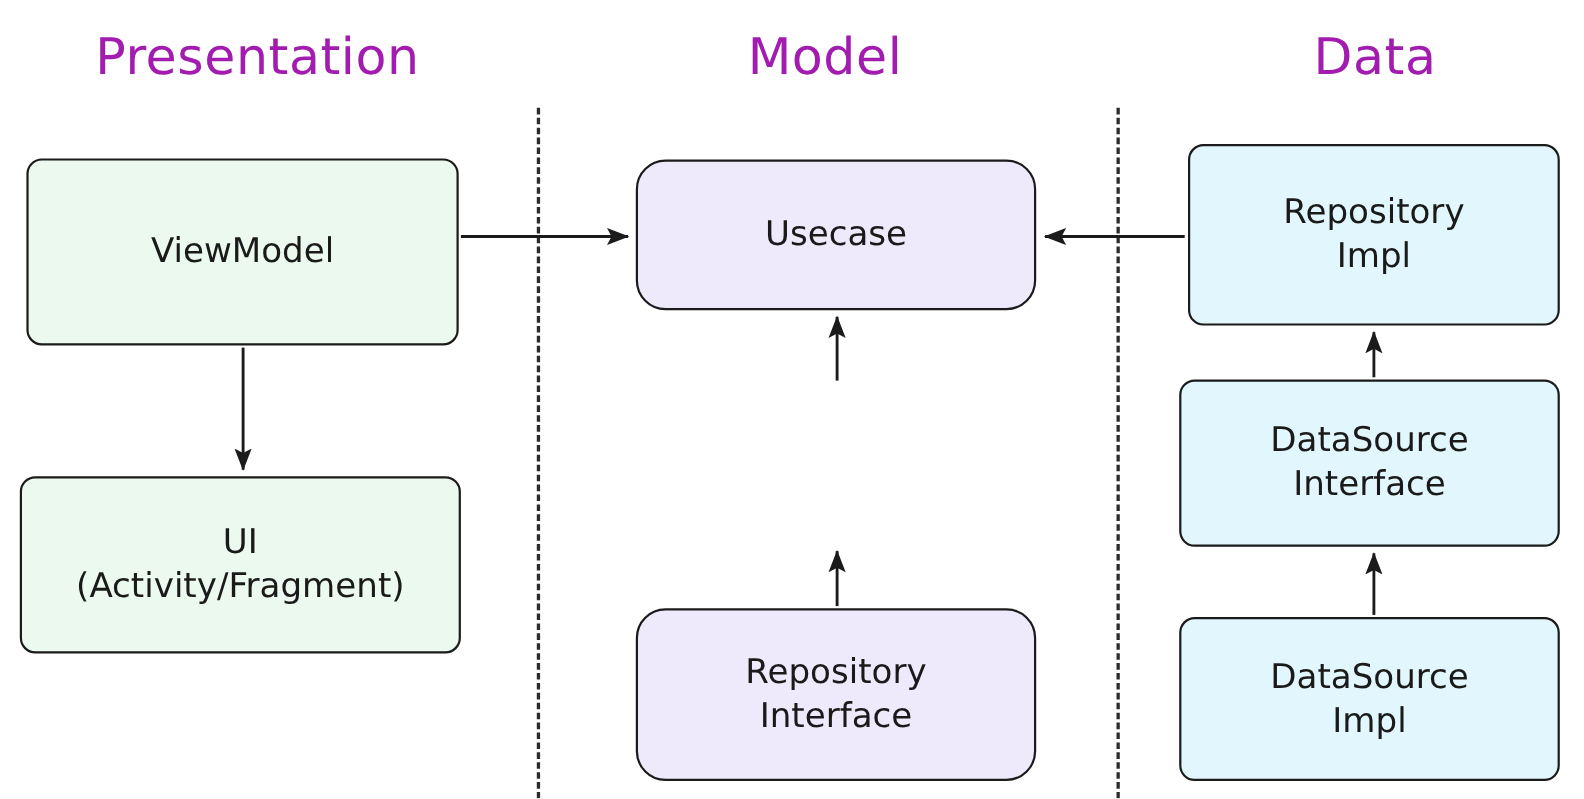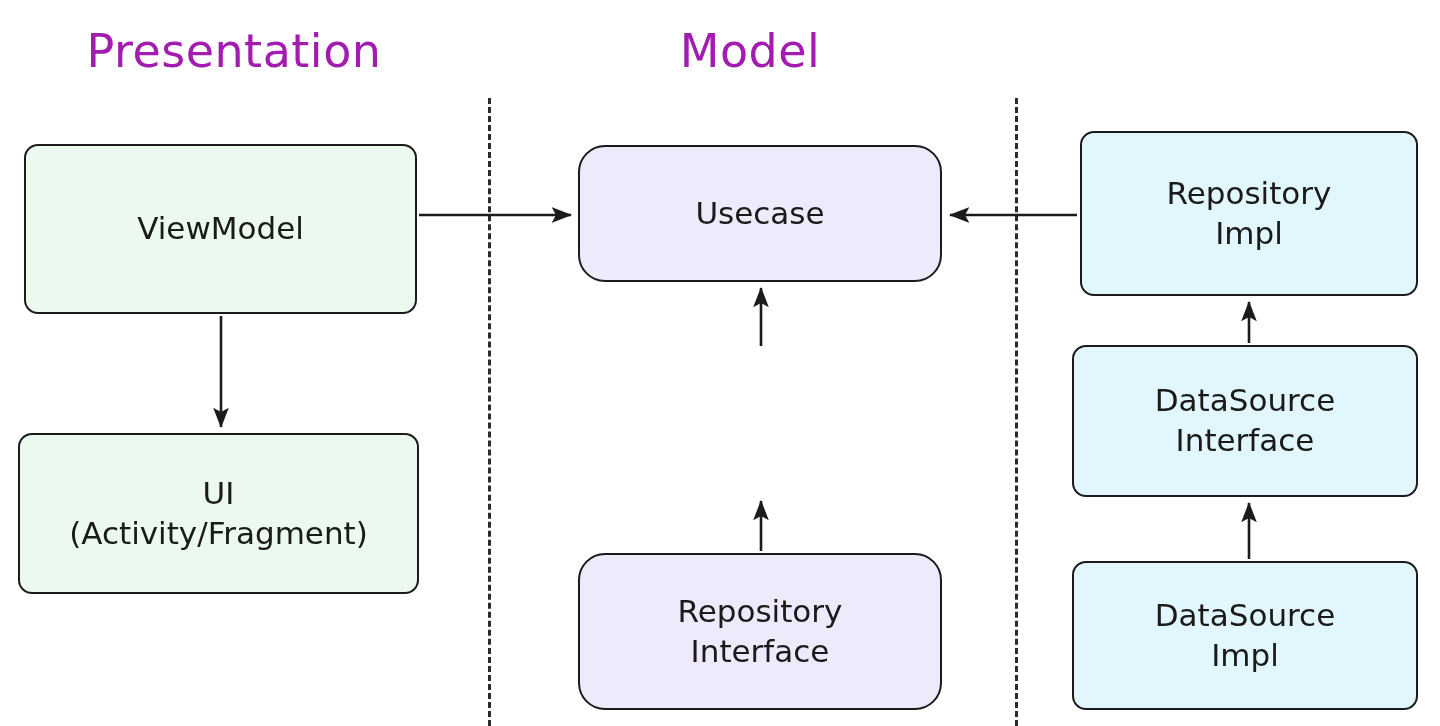--- a/index.html
+++ b/index.html
@@ -61,20 +61,21 @@
     pointer-events: none;
   }
 </style>
 </head>
 <body>
 
 <div id="canvas">
 
   <div class="layer-title" style="left:0px; top:28px; width:468px;">Presentation</div>
   <div class="layer-title" style="left:600px; top:28px; width:300px;">Model</div>
+  <div class="layer-title" style="left:1130px; top:28px; width:240px;">Data</div>
 
   <div class="divider" style="left:488px; top:98px; height:628px;"></div>
   <div class="divider" style="left:1015px; top:98px; height:628px;"></div>
 
   <svg class="edges" viewBox="0 0 1440 726">
     <defs>
       <marker id="arrowhead" markerWidth="9" markerHeight="9" refX="7.4" refY="3.2" orient="auto" markerUnits="strokeWidth">
         <path d="M0,0.2 L7.8,3.2 L0,6.2 L1.6,3.2 Z" fill="#1b1b1b"></path>
       </marker>
     </defs>

